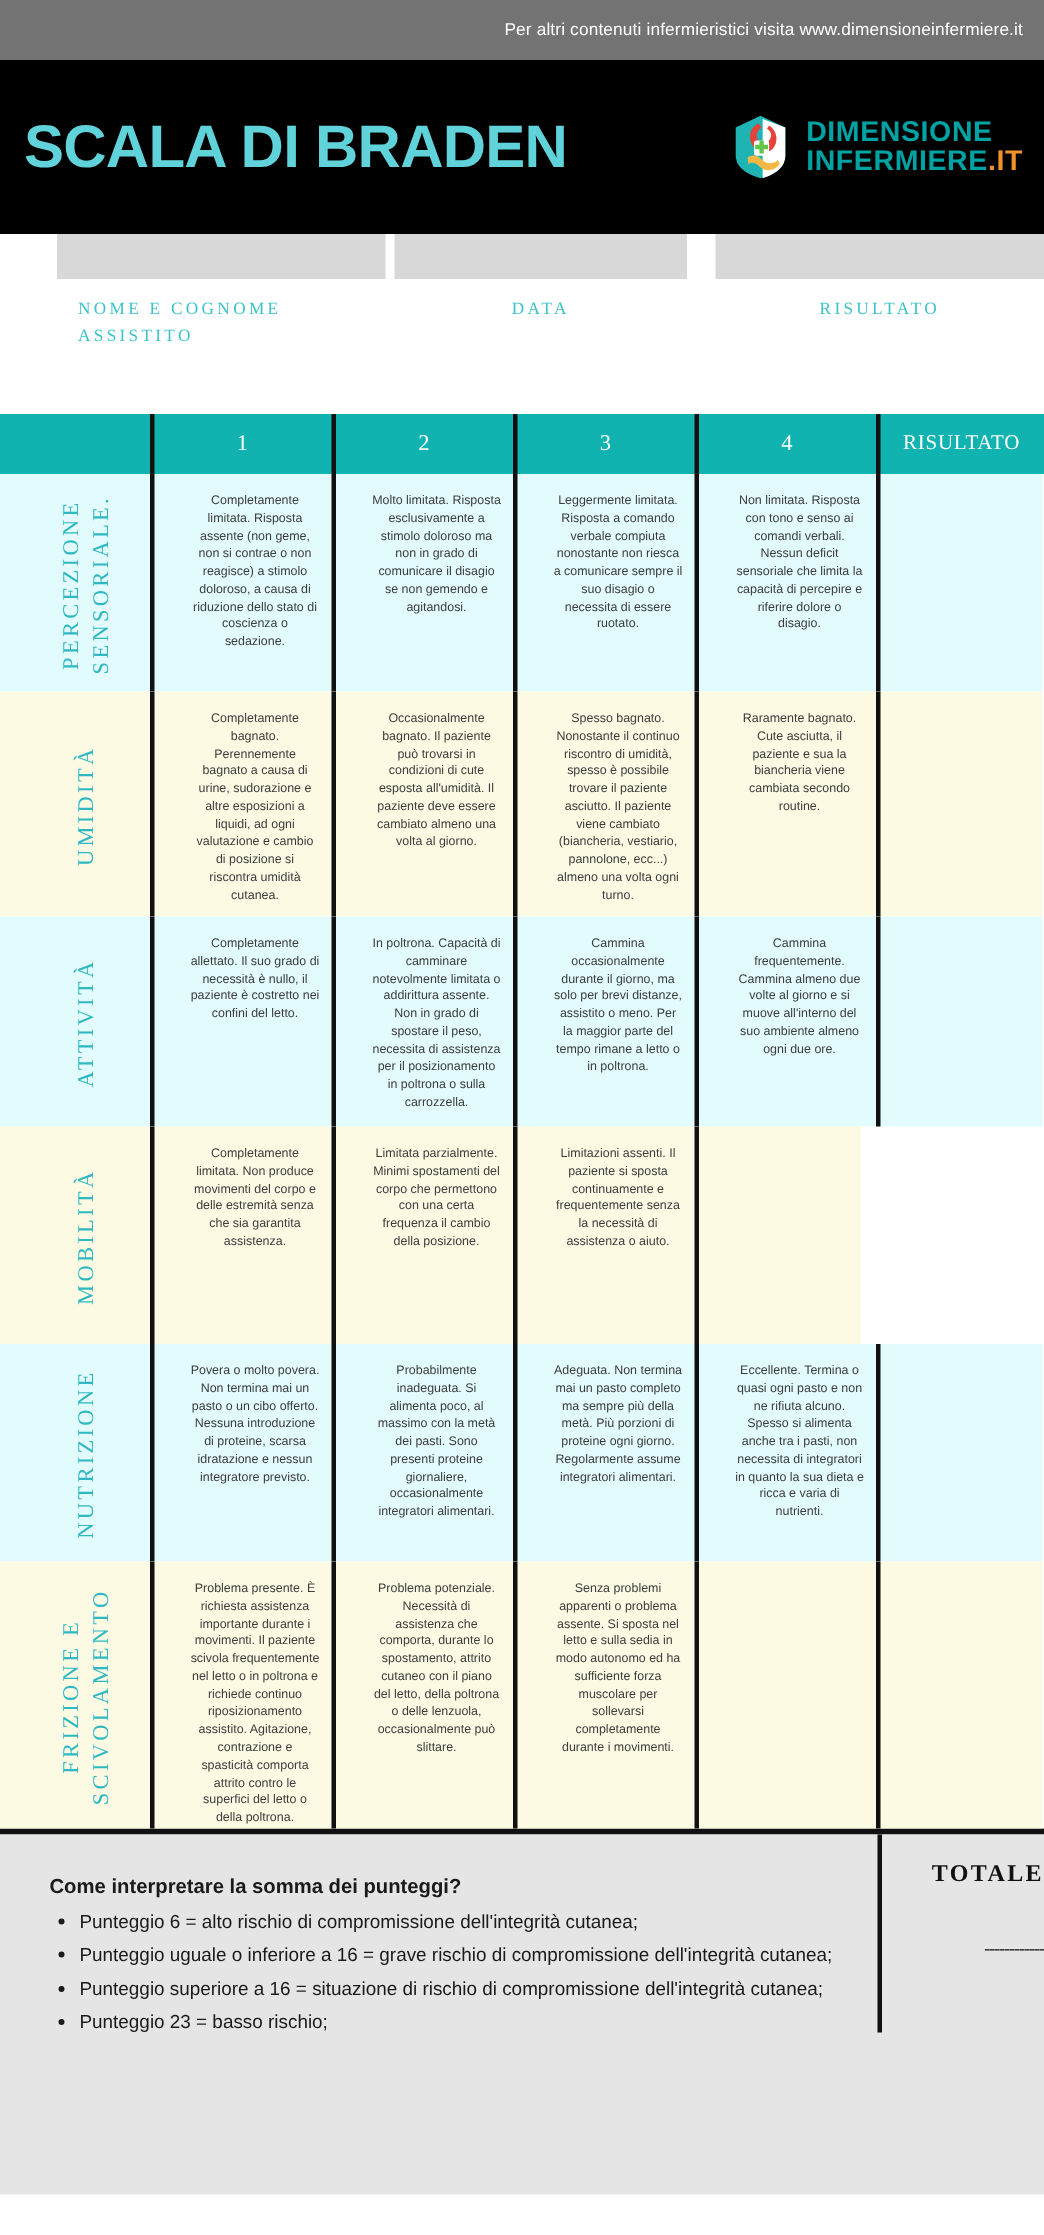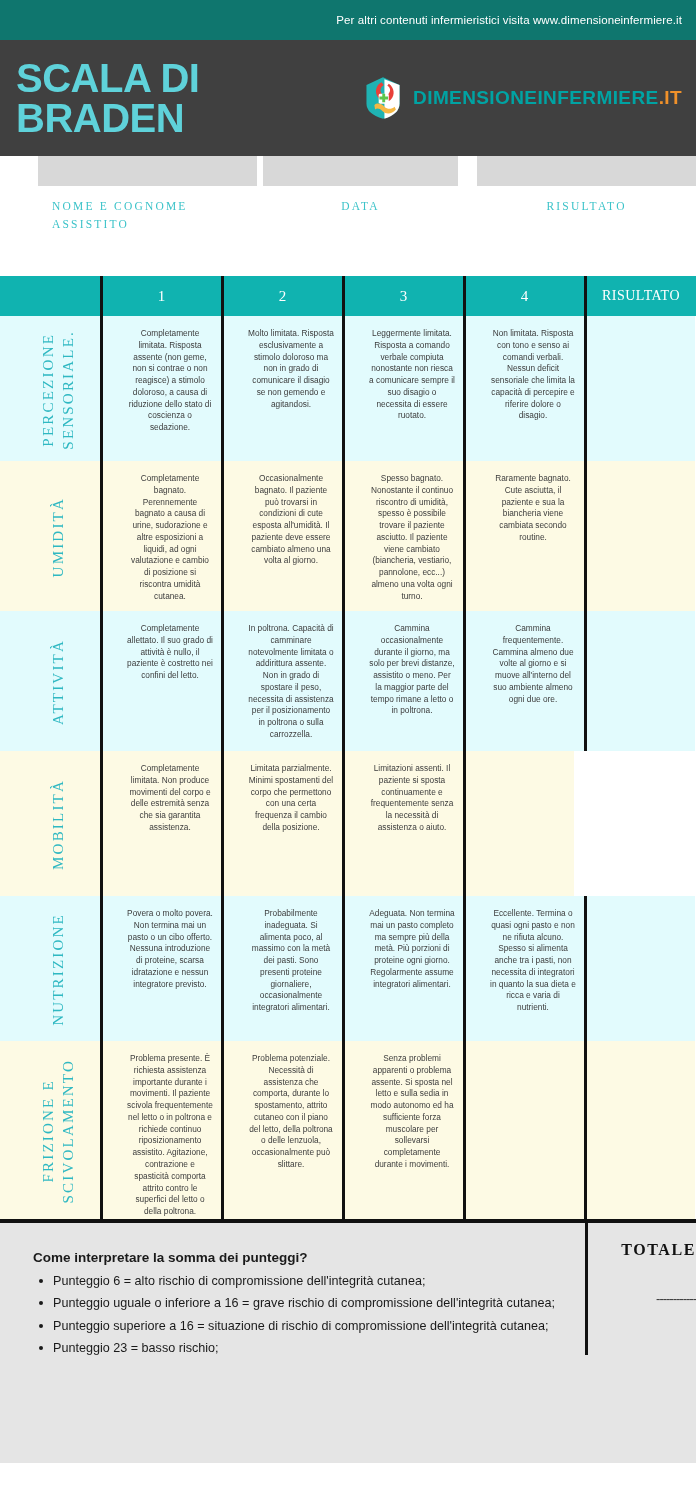--- a/index.html
+++ b/index.html
@@ -9,59 +9,59 @@
     background: #ffffff;
     width: 696px;
     height: 1490px;
     position: relative;
     overflow: hidden;
   }
 
   
   .promo-bar {
     height: 40px;
-    background: #0f766e;
+    background: #737373;
     display: flex;
     align-items: center;
     justify-content: flex-end;
     padding-right: 14px;
   }
   .promo-text {
     color: #ffffff;
     font-size: 11.5px;
     letter-spacing: .1px;
     font-family: "Liberation Sans", sans-serif;
   }
 
   
   .title-block {
     height: 116px;
     display: flex;
     align-items: center;
     padding: 0 14px 0 16px;
-    background: #404040;
+    background: #000000;
   }
   .main-title {
     color: #5fd2da;
     font-size: 40px;
     font-weight: bold;
     letter-spacing: -0.5px;
     font-family: "Liberation Sans", sans-serif;
     flex: 1;
     line-height: 1;
   }
   .brand-logo {
     display: flex;
     align-items: center;
     gap: 7px;
   }
   .brand-mark { width: 46px; height: 46px; flex: none; }
   .brand-words {
     display: flex;
-    flex-direction: row;
+    flex-direction: column;
     line-height: 1.02;
   }
   .brand-line {
     font-size: 19px;
     font-weight: bold;
     color: #00a3a3;
     letter-spacing: .4px;
     font-family: "Liberation Sans", sans-serif;
   }
   .brand-dot { color: #f0912a; }
@@ -311,21 +311,21 @@
     <div class="col-s cell">Raramente bagnato. Cute asciutta, il paziente e sua la biancheria viene cambiata secondo routine.</div>
     <div class="col-res cell"></div>
   </div>
 
   <div class="trow row-band-a row-h3">
     <div class="col-label cell">
       <div class="rowlabel">
           <span>ATTIVITÀ</span>
         </div>
     </div>
-    <div class="col-s cell">Completamente allettato. Il suo grado di attività è nullo, il paziente è costretto nei confini del letto.</div>
+    <div class="col-s cell">Completamente allettato. Il suo grado di necessità è nullo, il paziente è costretto nei confini del letto.</div>
     <div class="col-s cell">In poltrona. Capacità di camminare notevolmente limitata o addirittura assente. Non in grado di spostare il peso, necessita di assistenza per il posizionamento in poltrona o sulla carrozzella.</div>
     <div class="col-s cell">Cammina occasionalmente durante il giorno, ma solo per brevi distanze, assistito o meno. Per la maggior parte del tempo rimane a letto o in poltrona.</div>
     <div class="col-s cell">Cammina frequentemente. Cammina almeno due volte al giorno e si muove all'interno del suo ambiente almeno ogni due ore.</div>
     <div class="col-res cell"></div>
   </div>
 
   <div class="trow row-band-b row-h4">
     <div class="col-label cell">
       <div class="rowlabel">
           <span>MOBILITÀ</span>

